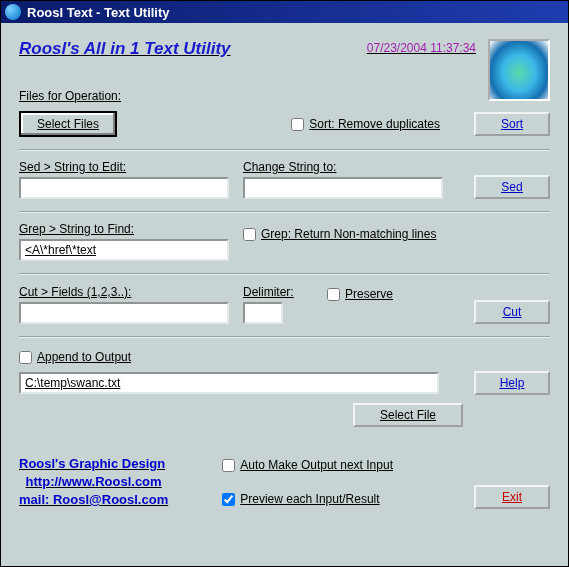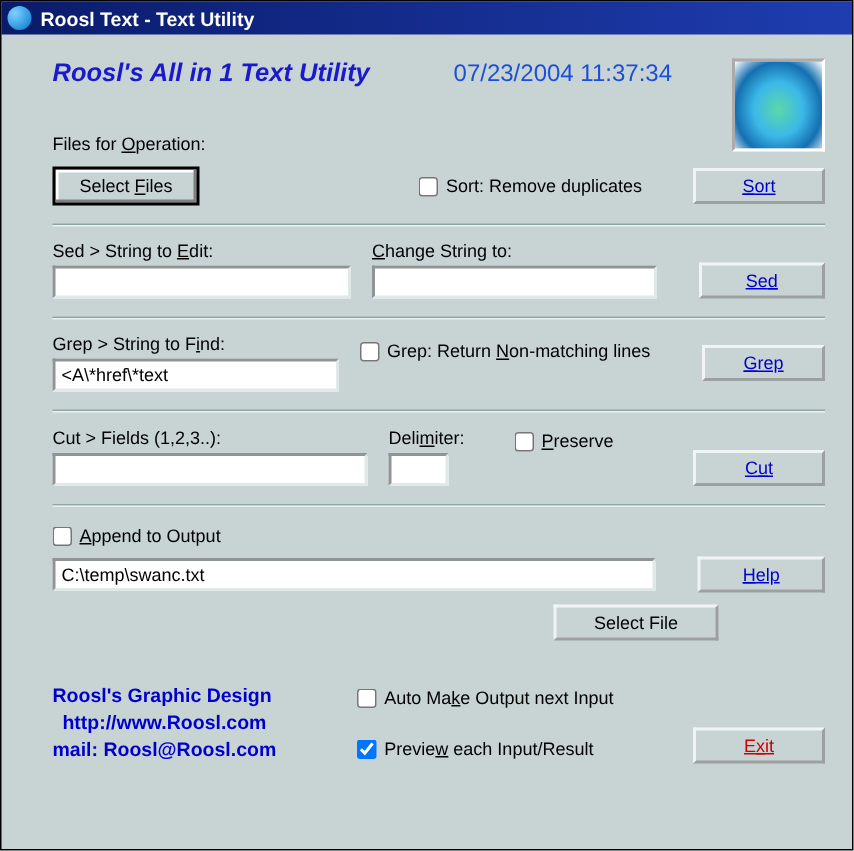--- a/index.html
+++ b/index.html
@@ -30,38 +30,39 @@
     font-size: 13px;
     gap: 6px;
   }
   .titlebar .icon {
     width: 16px; height: 16px;
     background: radial-gradient(circle at 30% 30%, #7fd0ff, #0077cc);
     border-radius: 50%;
   }
   .content {
     flex: 1;
-    padding: 16px 18px 10px 34px;
+    padding: 16px 18px 10px 18px;
     position: relative;
+    text-decoration: underline;
   }
   .header-row {
     display: flex;
     justify-content: space-between;
     align-items: flex-start;
   }
   .app-title {
     color: #1a1acc;
     font-weight: bold;
     font-size: 17px;
     font-style: italic;
   }
   .timestamp {
-    font-size: 16px;
-    color: #1d4ed8;
-    margin-right: 102px;
+    font-size: 12px;
+    color: #a21caf;
+    margin-right: 74px;
     margin-top: 2px;
   }
   .logo {
     position: absolute;
     top: 16px;
     right: 18px;
     width: 62px;
     height: 62px;
     border: 2px inset #fff;
     background: radial-gradient(ellipse at 50% 55%, #5bd8a8 0%, #3bb8e8 40%, #156fb0 70%, #fff 100%);
@@ -85,21 +86,21 @@
   .btn {
     height: 24px;
     background: #c8d4d4;
     border: 2px outset #f0f4f4;
     font-size: 12px;
     font-family: inherit;
     cursor: pointer;
     text-align: center;
     padding: 0 8px;
   }
-  .btn.wide { width: 88px; }
+  .btn.wide { width: 76px; }
   .btn.link { color: #0000cc; text-decoration: underline; }
   .btn.exit { color: #cc0000; text-decoration: underline; }
   .btn.heavy {
     border: 2px solid #000;
     box-shadow: inset -2px -2px #808080, inset 2px 2px #fff;
     background: #c8d4d4;
     padding: 0 16px;
     height: 26px;
   }
   .row {
@@ -190,23 +191,20 @@
         </span>
         <input class="txt" value="&lt;A\*href\*text" style="">
       </div>
       <div class="col" style="width:220px; gap:4px; padding-top:2px;">
         <label class="cbrow">
           <input type="checkbox" class="cb" style="">
           <span><span>Grep: Return </span><span class="underline">N</span><span>on-matching lines</span></span>
         </label>
       </div>
       <div style="flex:1"></div>
-      <button class="btn wide link" style="align-self:center;">
-        <span class="underline">G</span><span>rep</span>
-      </button>
     </div>
 
     <hr class="hr">
 
     <div class="section row" style="align-items:flex-end;">
       <div class="col" style="width:210px;">
         <span class="label">Cut &gt; Fields (1,2,3..):</span>
         <input class="txt" value="" style="">
       </div>
       <div class="col" style="width:70px;">

